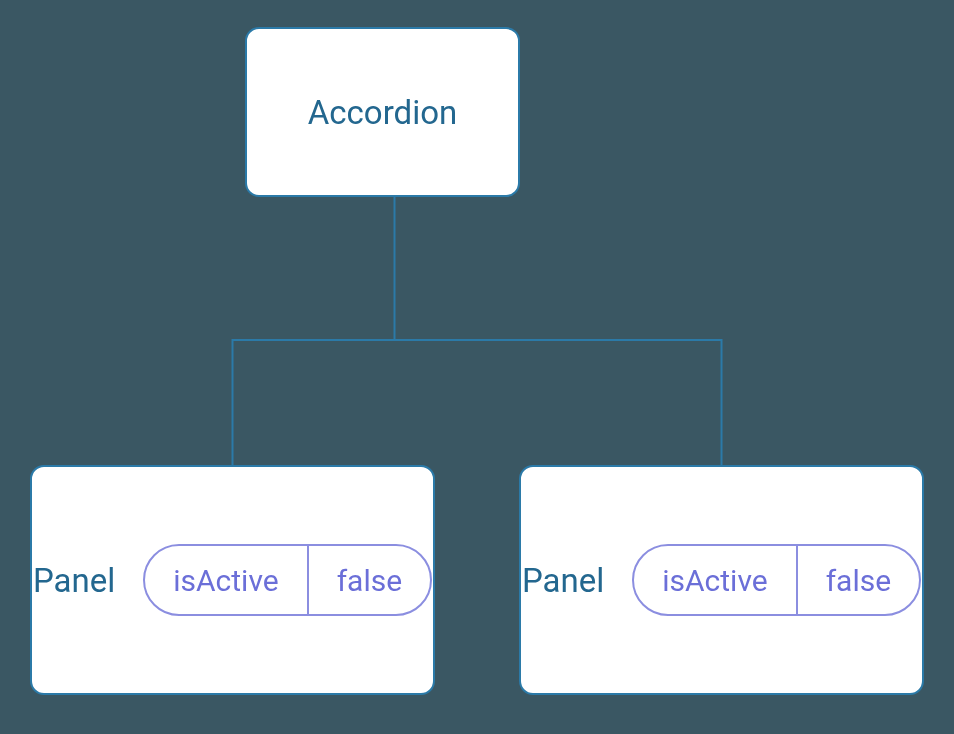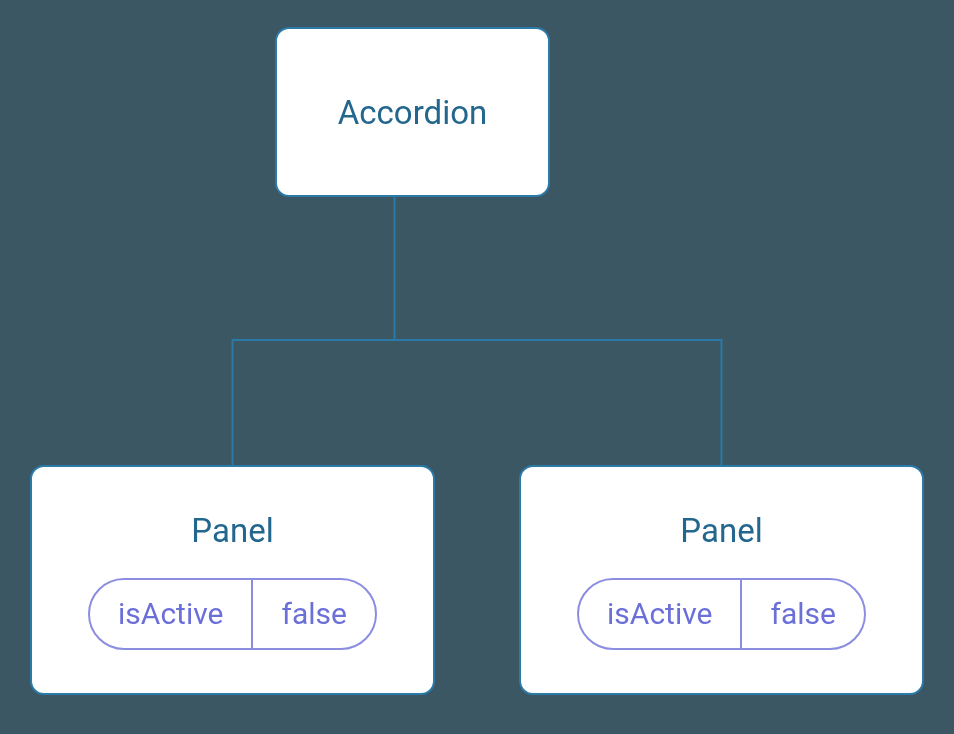--- a/index.html
+++ b/index.html
@@ -9,21 +9,21 @@
     }
     body {
       width: 954px;
       height: 734px;
       background: #3a5763;
       font-family: -apple-system, BlinkMacSystemFont, "Segoe UI", Roboto, Helvetica, Arial, sans-serif;
       position: relative;
     }
     .root-node {
       position: absolute;
-      left: 275px;
+      left: 245px;
       top: 27px;
       width: 275px;
       height: 170px;
       background: #fff;
       border: 2px solid #2b7aa8;
       border-radius: 14px;
       display: flex;
       align-items: center;
       justify-content: center;
     }
@@ -33,21 +33,21 @@
       font-weight: 400;
     }
     .panel-node {
       position: absolute;
       width: 405px;
       height: 230px;
       background: #fff;
       border: 2px solid #2b7aa8;
       border-radius: 14px;
       display: flex;
-      flex-direction: column;
+      flex-direction: row;
       align-items: center;
       justify-content: center;
       gap: 28px;
     }
     .panel-left {
       left: 30px;
       top: 465px;
     }
     .panel-right {
       left: 519px;

